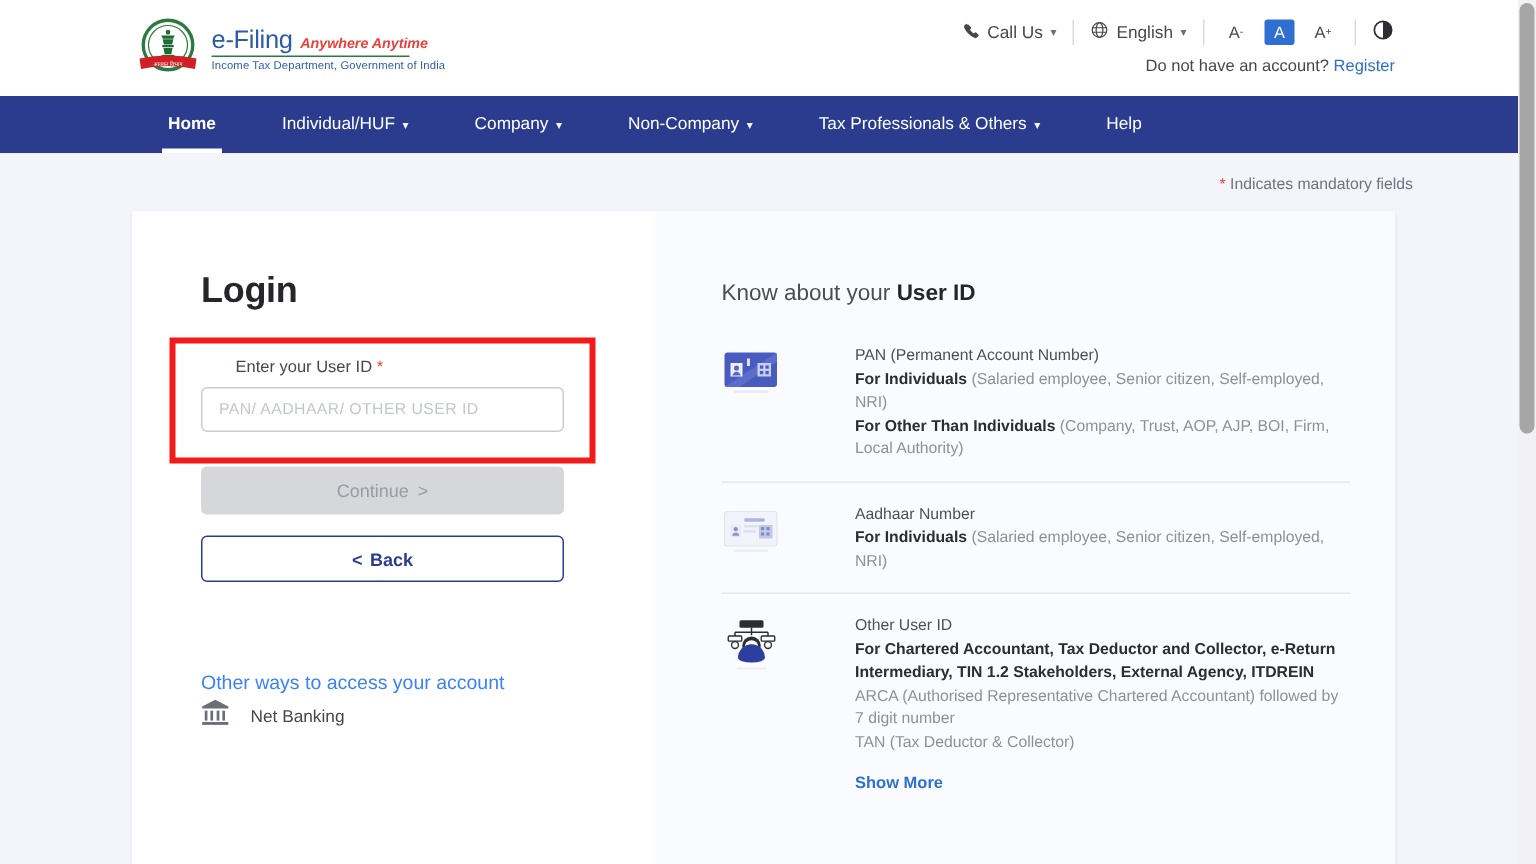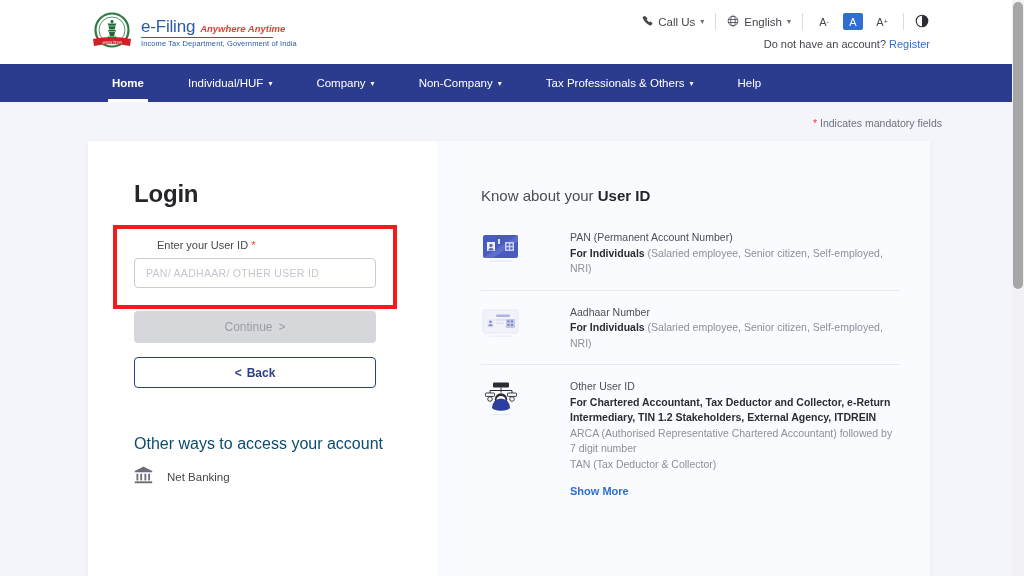--- a/index.html
+++ b/index.html
@@ -112,22 +112,22 @@
     cursor: default;
   }
   .btn-back {
     position: absolute; left: 46px; top: 216px; width: 242px; height: 31px;
     background: #ffffff; border: 1px solid #2b3c8f; border-radius: 4px;
     color: #2b3c8f; font-size: 12px; font-weight: bold;
     font-family: "Liberation Sans", sans-serif;
     display: flex; align-items: center; justify-content: center; gap: 5px;
   }
   .other-ways {
-    position: absolute; left: 46px; top: 294px;
-    font-size: 16px; color: #0c4a6e;
+    position: absolute; left: 46px; top: 306px;
+    font-size: 13px; color: #3b82f6;
   }
   .netbank-row {
     position: absolute; left: 46px; top: 325px;
     display: flex; align-items: center; gap: 14px;
   }
   .netbank-label { font-size: 11.5px; color: #44474f; }
 
   
   .know-title { font-size: 15px; color: #4a4d55; }
   .know-title b { color: #24262b; font-weight: bold; }
@@ -340,20 +340,24 @@
               <rect x="25.6" y="15.3" width="2.2" height="2.2" fill="#4a5bbf"></rect>
               <rect x="29.3" y="15.3" width="2.2" height="2.2" fill="#4a5bbf"></rect>
               <rect x="8" y="28.4" width="23" height="1.4" rx="0.7" fill="#e6e8f6"></rect>
             </svg>
           </div>
           <div class="info-body">
             <div class="info-head">PAN (Permanent Account Number)</div>
             <div>
               <b>For Individuals</b>
               <span>(Salaried employee, Senior citizen, Self-employed, NRI)</span>
+            </div>
+            <div>
+              <b>For Other Than Individuals</b>
+              <span>(Company, Trust, AOP, AJP, BOI, Firm, Local Authority)</span>
             </div>
           </div>
         </div>
 
         <div class="info-row">
           <div class="info-icon">
             <svg width="40" height="32" viewBox="0 0 40 32">
               <rect x="2" y="3" width="35" height="23" rx="2" fill="#f2f3fa" stroke="#e1e4f2" stroke-width="0.8"></rect>
               <rect x="6" y="12" width="7" height="8" fill="#e8eaf6"></rect>
               <circle cx="9.5" cy="14.8" r="1.4" fill="#8b93c6"></circle>

